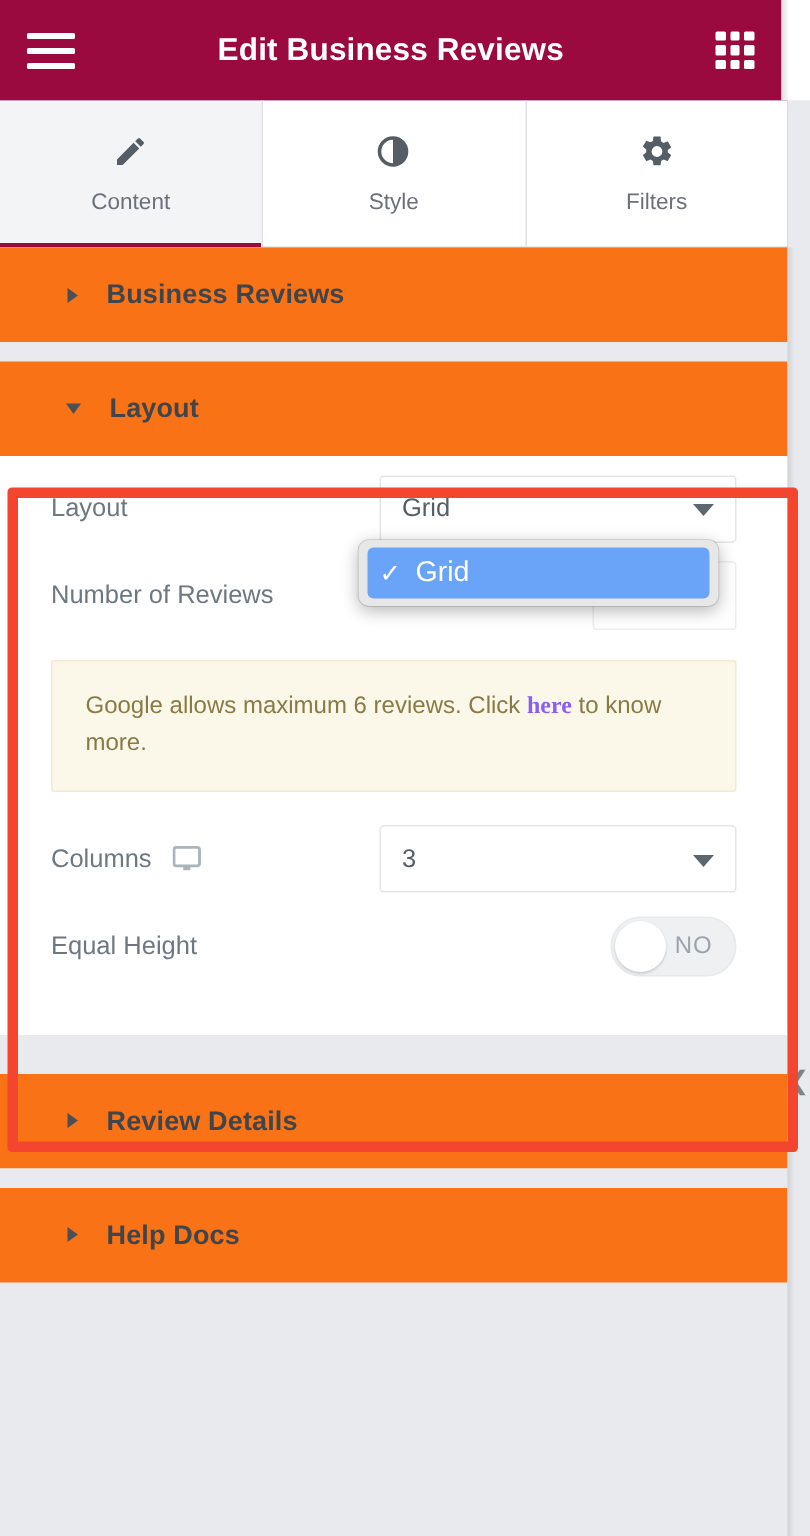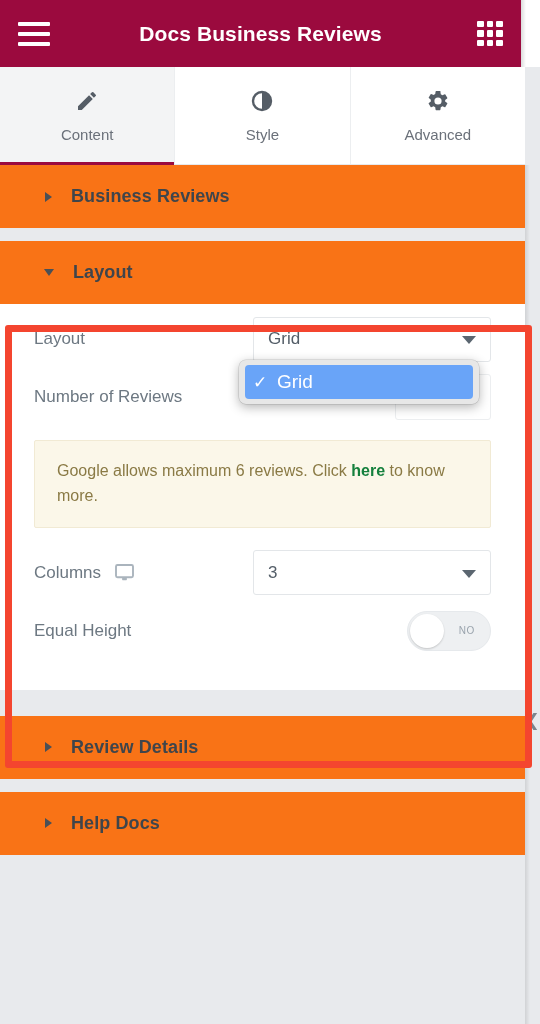--- a/index.html
+++ b/index.html
@@ -195,21 +195,21 @@
     background: #fbf7e9;
     border: 1px solid #f1ead4;
     border-radius: 2px;
     padding: 18px 22px;
     margin: 14px 0 16px 0;
     font-size: 16px;
     line-height: 1.55;
     color: #8a7a45;
   }
   .notice a {
-    color: #15803d; font-weight: bold; text-decoration: none; cursor: pointer;
+    color: #8b5cf6; font-weight: bold; text-decoration: none; cursor: pointer; font-family: Liberation Serif, serif;
   }
 
   
   .monitor { width: 19px; height: 17px; display:block; }
 
   
   .switch {
     width: 84px; height: 40px;
     background: #eef0f2;
     border: 1px solid #e6e9ec;
@@ -219,21 +219,21 @@
     display: flex; align-items: center; justify-content: flex-end;
   }
   .switch .knob {
     position: absolute; left: 2px; top: 2px;
     width: 34px; height: 34px;
     background: #ffffff;
     border-radius: 50%;
     box-shadow: 0 1px 2px rgba(0,0,0,.18);
   }
   .switch .st {
-    font-size: 10px; color: #9aa4ad; letter-spacing: .6px;
+    font-size: 16px; color: #9aa4ad; letter-spacing: .6px;
     margin-right: 15px;
   }
 
   
   .highlight {
     position: absolute;
     left: 5px; top: 325px;
     width: 527px; height: 443px;
     border: 7px solid #f4452f;
     border-radius: 3px;
@@ -297,21 +297,21 @@
 <body>
 
 <div id="app">
 
   <div class="topbar">
     <div class="hamburger">
       <span></span>
         <span></span>
         <span></span>
     </div>
-    <div class="topbar-title">Docs Business Reviews</div>
+    <div class="topbar-title">Edit Business Reviews</div>
     <div class="apps-icon">
       <i></i>
         <i></i>
         <i></i>
         <i></i>
         <i></i>
         <i></i>
         <i></i>
         <i></i>
         <i></i>
@@ -333,21 +333,21 @@
         <circle cx="12" cy="12" r="9" fill="none" stroke="#555d66" stroke-width="2.4"></circle>
         <path fill="#555d66" d="M12 3.6a8.4 8.4 0 0 1 0 16.8z"></path>
       </svg>
       <span class="tab-label">Style</span>
     </div>
 
     <div class="tab">
       <svg class="tab-ico" viewBox="0 0 24 24">
         <path fill="#555d66" d="M19.14 12.94a7.6 7.6 0 0 0 .06-.94 7.6 7.6 0 0 0-.06-.94l2.03-1.58a.5.5 0 0 0 .12-.62l-1.92-3.32a.49.49 0 0 0-.59-.22l-2.39.96a7.3 7.3 0 0 0-1.62-.94l-.36-2.54A.48.48 0 0 0 13.93 2h-3.86a.48.48 0 0 0-.48.4l-.36 2.54c-.59.24-1.13.56-1.62.94l-2.39-.96a.49.49 0 0 0-.59.22L2.71 8.46a.49.49 0 0 0 .12.62l2.03 1.58a7.93 7.93 0 0 0 0 1.88l-2.03 1.58a.5.5 0 0 0-.12.62l1.92 3.32c.12.22.38.3.59.22l2.39-.96c.5.38 1.03.7 1.62.94l.36 2.54c.04.23.24.4.48.4h3.86c.24 0 .44-.17.48-.4l.36-2.54c.59-.24 1.12-.56 1.62-.94l2.39.96c.22.08.47 0 .59-.22l1.92-3.32a.5.5 0 0 0-.12-.62l-2.03-1.58zM12 15.6A3.6 3.6 0 1 1 12 8.4a3.6 3.6 0 0 1 0 7.2z"></path>
       </svg>
-      <span class="tab-label">Advanced</span>
+      <span class="tab-label">Filters</span>
     </div>
 
   </div>
 
   <div class="panel">
 
     <div class="section">
       <span class="caret closed"></span>
       <span class="section-title">Business Reviews</span>
     </div>

